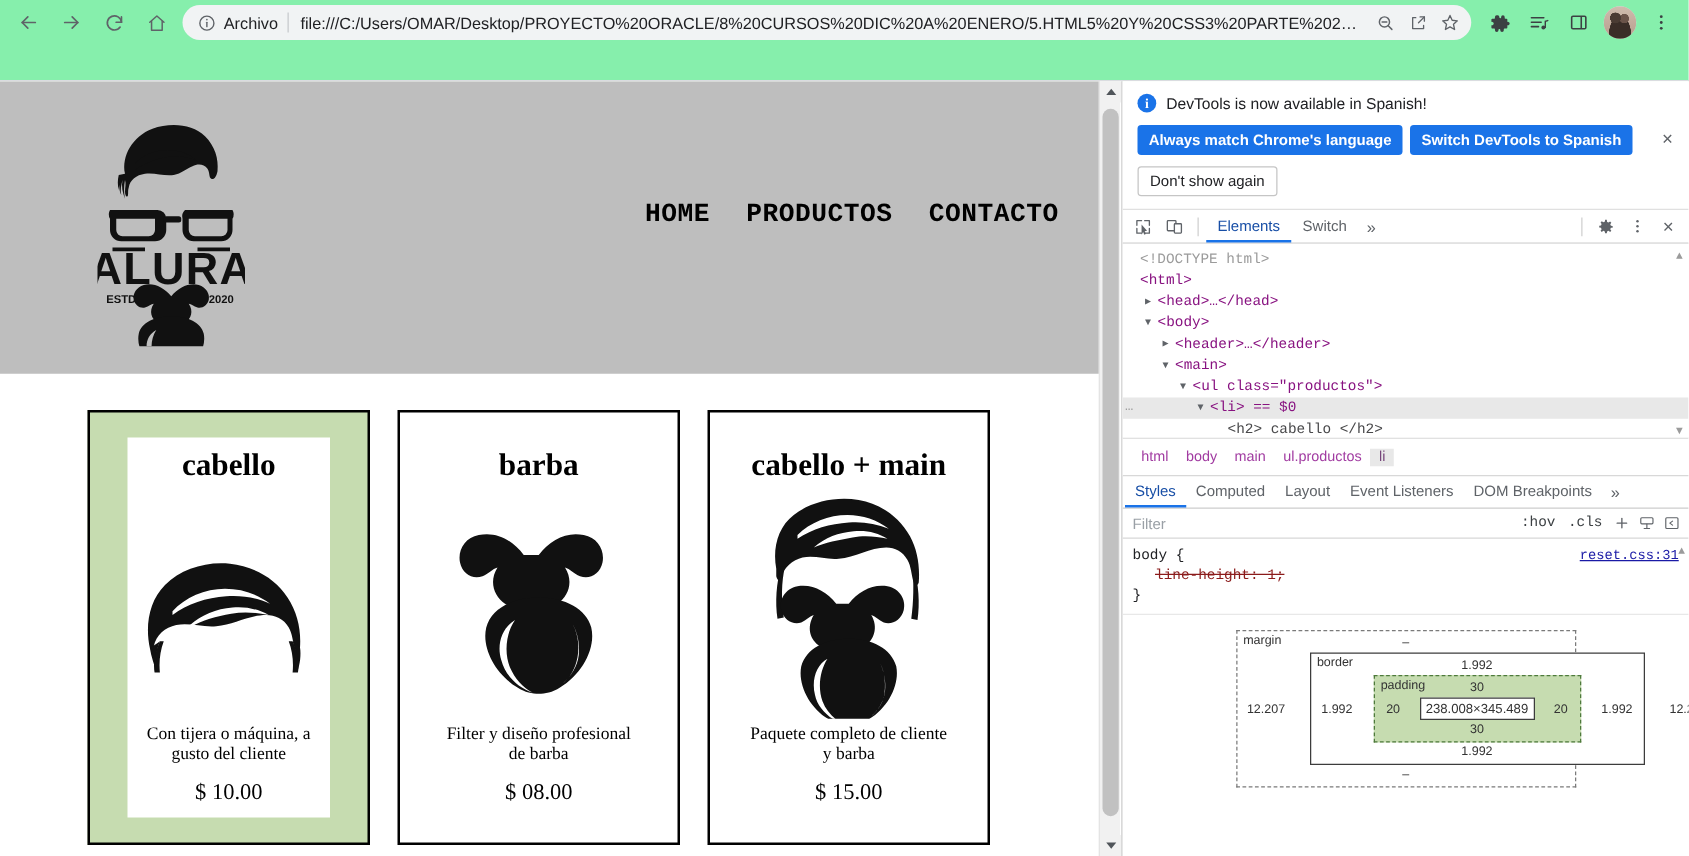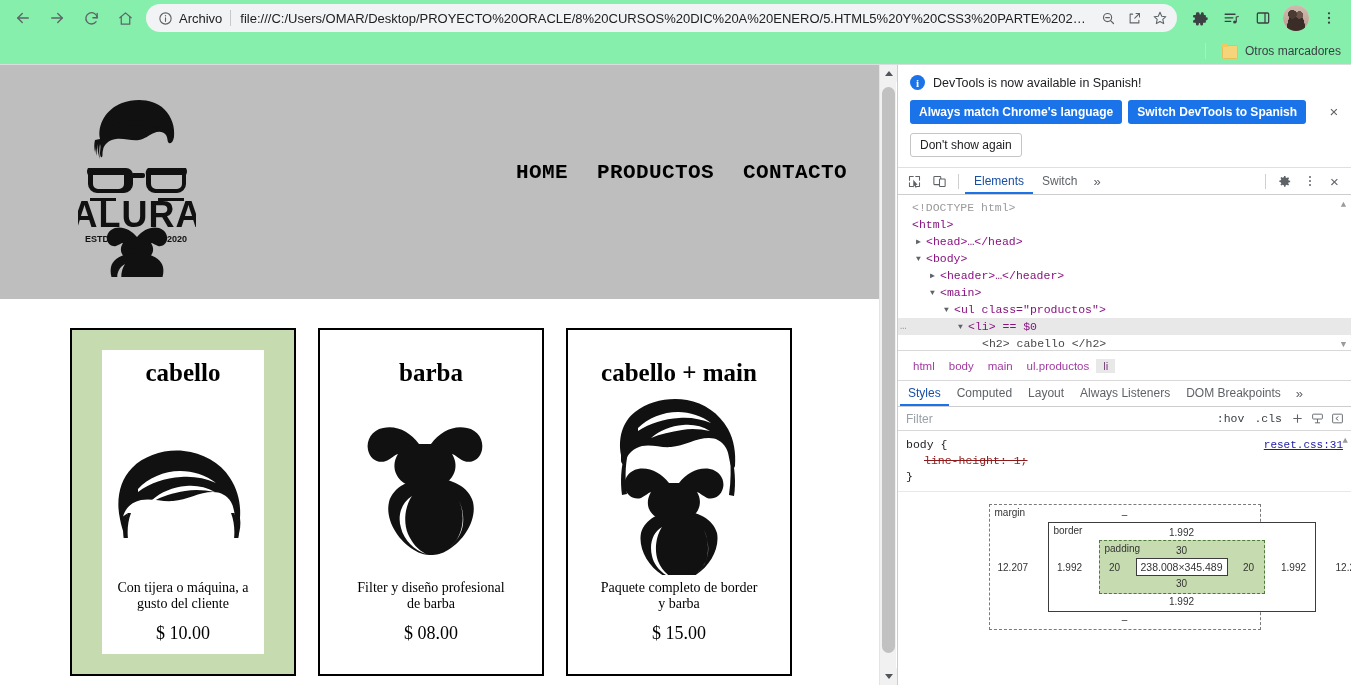--- a/index.html
+++ b/index.html
@@ -587,27 +587,20 @@
         </div>
       <div class="tb-icon">
         <svg width="16" height="16" viewBox="0 0 24 24" fill="currentColor">
             <circle cx="12" cy="5" r="1.7"></circle>
             <circle cx="12" cy="12" r="1.7"></circle>
             <circle cx="12" cy="19" r="1.7"></circle>
           </svg>
       </div>
     </div>
 
-    <div class="bookmarks-row">
-      <span class="bm-sep"></span>
-      <span class="bm-item">
-        <span class="folder-ico"></span>
-        <span>Otros marcadores</span>
-      </span>
-    </div>
   </div>
 
   <div class="viewport">
     <div class="page">
 
       <header class="site-header">
         <div class="logo-wrap">
           <svg viewBox="0 0 118 190" xmlns="http://www.w3.org/2000/svg">
 
             <path fill="#111" d="M22 52c-3-14 6-30 22-36 14-5 32-4 42 6 8 8 11 18 10 28-1 5-3 7-5 6-2-1-1-5-3-8-3-4-8-4-12-2-5 2-9 6-15 7-8 1-15-2-23-1-7 1-12 5-13 11-1 3 0 6-1 7-1 1-2-1-2-4 0-3 1-6 0-9-1 5-1 10 0 15-2-5-3-10-2-15-1 4-2 8-1 12-2-4-2-9 0-13-1 3-2 6-2 9-1-4-1-8 0-12 0 0 1 0 0 0z"></path>
@@ -689,21 +682,21 @@
                   <path fill="#111" d="M16 56c-4 13-5 29-3 42l5-1c-2-14-2-28 1-41z"></path>
                   <path fill="#111" d="M122 57c4 13 5 29 3 42l-5-1c2-14 2-28 1-41z"></path>
 
                   <path fill="#111" d="M70 86c8-10 19-16 31-14 10 2 15 11 13 19-2 8-9 12-16 10-4-2-7-5-10-6 6 10 2 20-5 25-7 5-13 4-18 0-5 4-11 5-18 0-8-5-11-15-5-25-3 1-6 4-10 6-7 2-14-2-16-10-2-8 3-17 13-19 12-2 23 4 31 14z"></path>
 
                   <path fill="#111" d="M70 114c19 0 34 8 38 22 3 15-7 34-23 43-5 3-10 4-15 4s-10-1-15-4c-16-9-26-28-23-43 4-14 19-22 38-22z"></path>
                   <path fill="#fff" d="M53 130c-6 9-8 23-4 34 3 8 9 14 16 18-11-4-20-13-22-23-3-12 1-24 10-29z"></path>
                   <path fill="#fff" d="M95 133c4 8 5 19 3 28-2 6-6 12-10 15 6-5 10-12 11-20 1-8-1-16-4-23z"></path>
                 </svg>
               </div>
-              <p class="prod-desc">Paquete completo de border y barba</p>
+              <p class="prod-desc">Paquete completo de cliente y barba</p>
               <p class="prod-price">$ 15.00</p>
             </div>
           </li>
 
         </ul>
       </main>
     </div>
   </div>
 
   <div class="page-scrollbar">
@@ -810,21 +803,21 @@
       <span class="crumb">body</span>
       <span class="crumb">main</span>
       <span class="crumb">ul.productos</span>
       <span class="crumb active">li</span>
     </div>
 
     <div class="dt-subtabs">
       <span class="sub-tab active">Styles</span>
       <span class="sub-tab">Computed</span>
       <span class="sub-tab">Layout</span>
-      <span class="sub-tab">Always Listeners</span>
+      <span class="sub-tab">Event Listeners</span>
       <span class="sub-tab">DOM Breakpoints</span>
       <span class="dt-more">»</span>
     </div>
 
     <div class="dt-filterbar">
       <span class="filter-input">Filter</span>
       <span class="fb-btn">:hov</span>
       <span class="fb-btn">.cls</span>
       <span class="fb-ico">
         <svg width="13" height="13" viewBox="0 0 24 24" fill="none" stroke="currentColor" stroke-width="2" stroke-linecap="round">

